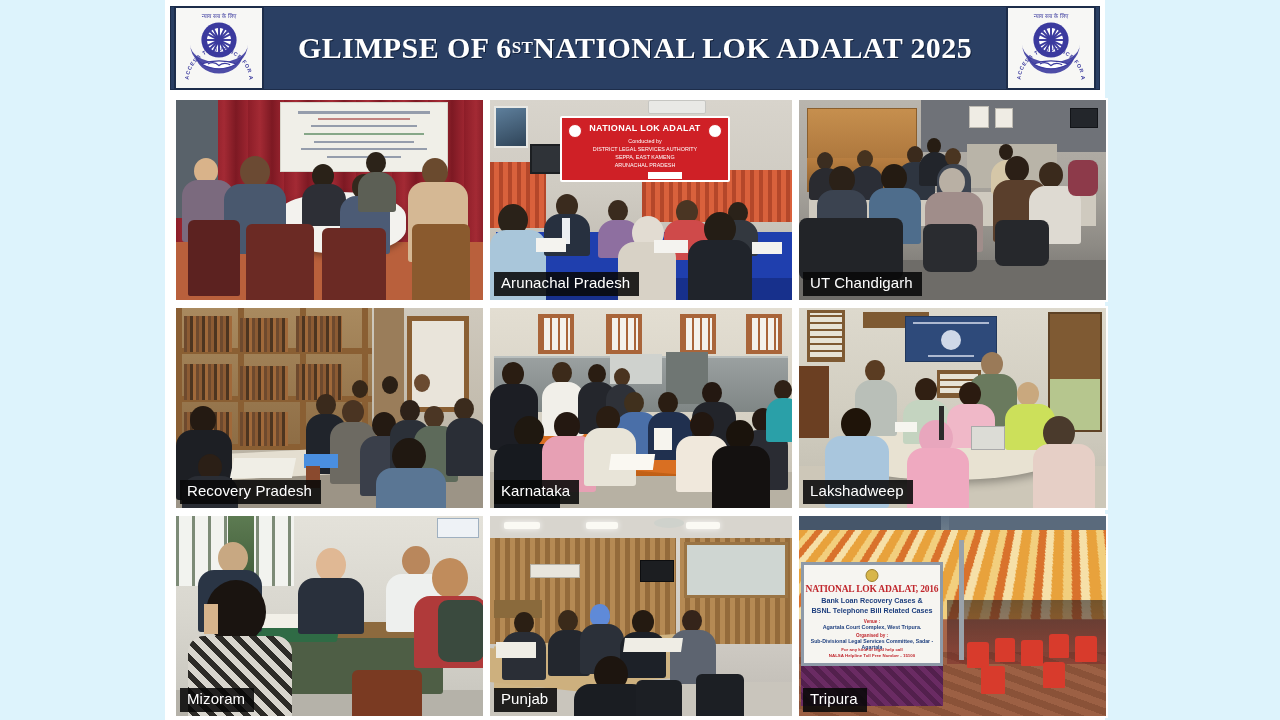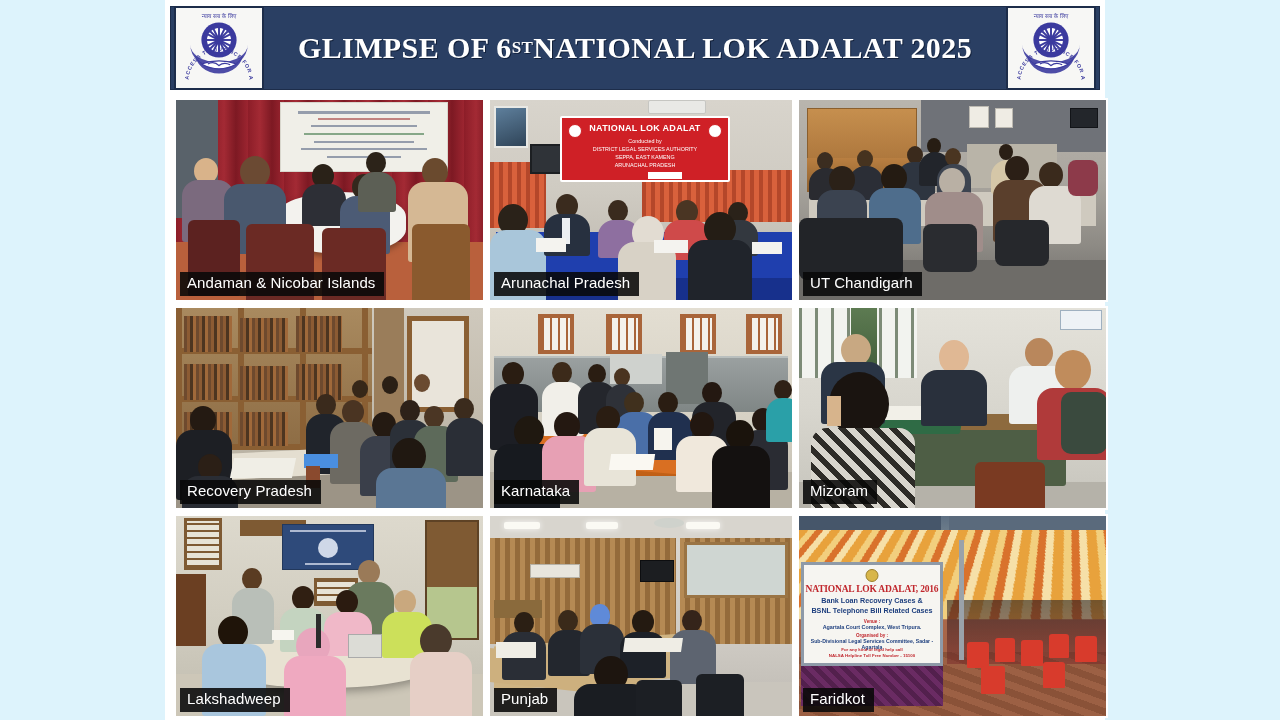--- a/index.html
+++ b/index.html
@@ -334,21 +334,20 @@
           <div class="head" style="left:190px;top:52px;width:20px;height:22px;background:#2c2319;"></div>
           <div class="torso" style="left:182px;top:72px;width:38px;height:40px;background:#5c5f55;"></div>
           <div class="head" style="left:246px;top:58px;width:26px;height:28px;background:#6a4a2e;"></div>
           <div class="torso" style="left:232px;top:82px;width:60px;height:80px;background:#d5b894;"></div>
           <div class="chair" style="left:12px;top:120px;width:52px;height:76px;background:#5c2220;"></div>
           <div class="chair" style="left:70px;top:124px;width:68px;height:78px;background:#6b2a24;"></div>
           <div class="chair" style="left:146px;top:128px;width:64px;height:74px;background:#6b2a24;"></div>
           <div class="chair" style="left:236px;top:124px;width:58px;height:78px;background:#8a5a2e;"></div>
         </div>
           </div>
-        <div class="cap">Andaman &amp; Nicobar Islands</div>
       </div>
 
       <div class="cell">
         <div class="photo">
             <div class="blurwrap">
           <div class="layer aru-bg"></div>
           <div class="layer aru-portrait"></div>
           <div class="layer aru-ac"></div>
           <div class="layer aru-railing"></div>
           <div class="layer aru-railing2"></div>
@@ -534,20 +533,63 @@
           <div class="layer" style="left:120px;top:146px;width:44px;height:16px;background:#faf8f2;transform:skewX(-8deg);"></div>
           <div class="layer" style="left:164px;top:120px;width:18px;height:22px;background:#f6f4ee;"></div>
         </div>
           </div>
         <div class="cap">Karnataka</div>
       </div>
 
       <div class="cell">
         <div class="photo">
             <div class="blurwrap">
+          <div class="layer lk-bg"></div>
+          <div class="lk-win" style="left:8px;top:2px;width:38px;height:52px;"></div>
+          <div class="lk-win" style="left:138px;top:62px;width:44px;height:28px;"></div>
+          <div class="layer" style="left:64px;top:4px;width:66px;height:16px;background:#7e5a33;"></div>
+          <div class="layer lk-banner">
+            <div class="tl" style="top:5px;"></div>
+            <div class="emb"></div>
+            <div class="tl" style="top:38px;left:24%;right:24%;"></div>
+          </div>
+          <div class="layer lk-door"></div>
+          <div class="layer" style="left:0px;top:58px;width:30px;height:72px;background:#6b3f22;"></div>
+          <div class="layer lk-floor"></div>
+          <div class="layer lk-table"></div>
+
+          <div class="head" style="left:66px;top:52px;width:20px;height:22px;background:#5a3c22;"></div>
+          <div class="torso" style="left:56px;top:72px;width:42px;height:56px;background:#b9bfb8;"></div>
+          <div class="head" style="left:182px;top:44px;width:22px;height:24px;background:#9a7a58;"></div>
+          <div class="torso" style="left:170px;top:66px;width:48px;height:62px;background:#6a7a5e;"></div>
+
+          <div class="head" style="left:116px;top:70px;width:22px;height:24px;background:#301f12;"></div>
+          <div class="torso" style="left:104px;top:92px;width:46px;height:44px;background:#c4d4c0;"></div>
+          <div class="head" style="left:160px;top:74px;width:22px;height:24px;background:#2b1b10;"></div>
+          <div class="torso" style="left:148px;top:96px;width:48px;height:44px;background:#f0b8c8;"></div>
+          <div class="head" style="left:218px;top:74px;width:22px;height:24px;background:#c9a87e;"></div>
+          <div class="torso" style="left:206px;top:96px;width:50px;height:46px;background:#cce05a;"></div>
+
+          <div class="head" style="left:42px;top:100px;width:30px;height:32px;background:#1f1409;"></div>
+          <div class="torso" style="left:26px;top:128px;width:64px;height:72px;background:#a9c6dd;"></div>
+          <div class="head" style="left:120px;top:112px;width:34px;height:36px;background:#e8a6bd;"></div>
+          <div class="torso" style="left:108px;top:140px;width:62px;height:64px;background:#efa9c0;"></div>
+          <div class="head" style="left:244px;top:108px;width:32px;height:34px;background:#4a3a2c;"></div>
+          <div class="torso" style="left:234px;top:136px;width:62px;height:68px;background:#e6cfc6;"></div>
+          <div class="layer" style="left:172px;top:118px;width:34px;height:24px;background:#dcdcd6;border:1px solid #aaa;"></div>
+          <div class="layer" style="left:96px;top:114px;width:22px;height:10px;background:#f6f5ef;"></div>
+          <div class="layer" style="left:140px;top:98px;width:5px;height:34px;background:#2b2b2b;"></div>
+        </div>
+          </div>
+        <div class="cap">Lakshadweep</div>
+      </div>
+
+      <div class="cell">
+        <div class="photo">
+            <div class="blurwrap">
           <div class="layer mz-bg"></div>
           <div class="layer mz-win"></div>
           <div class="layer mz-curtain"></div>
           <div class="layer" style="right:4px;top:2px;width:42px;height:20px;background:#eef2f6;border:1px solid #9fb0c0;"></div>
           <div class="layer mz-floor"></div>
           <div class="layer mz-table"></div>
           <div class="layer mz-papers"></div>
           <div class="layer mz-green"></div>
 
           <div class="head" style="left:42px;top:26px;width:30px;height:32px;background:#c8a882;"></div>
@@ -559,63 +601,20 @@
           <div class="head" style="left:256px;top:42px;width:36px;height:40px;background:#c08c5c;"></div>
           <div class="torso" style="left:238px;top:80px;width:74px;height:72px;background:#b03a3a;"></div>
           <div class="layer" style="left:262px;top:84px;width:46px;height:62px;background:#3a4a3e;border-radius:10px;"></div>
           <div class="head" style="left:30px;top:64px;width:60px;height:64px;background:#1a1410;"></div>
           <div class="torso" style="left:12px;top:120px;width:104px;height:84px;background:repeating-linear-gradient(45deg,#d8d5cd 0 6px,#2d2b27 6px 12px);"></div>
           <div class="layer" style="left:28px;top:88px;width:14px;height:30px;background:#d7b48c;"></div>
           <div class="chair" style="left:176px;top:154px;width:70px;height:50px;background:#7a3a22;"></div>
         </div>
           </div>
         <div class="cap">Mizoram</div>
-      </div>
-
-      <div class="cell">
-        <div class="photo">
-            <div class="blurwrap">
-          <div class="layer lk-bg"></div>
-          <div class="lk-win" style="left:8px;top:2px;width:38px;height:52px;"></div>
-          <div class="lk-win" style="left:138px;top:62px;width:44px;height:28px;"></div>
-          <div class="layer" style="left:64px;top:4px;width:66px;height:16px;background:#7e5a33;"></div>
-          <div class="layer lk-banner">
-            <div class="tl" style="top:5px;"></div>
-            <div class="emb"></div>
-            <div class="tl" style="top:38px;left:24%;right:24%;"></div>
-          </div>
-          <div class="layer lk-door"></div>
-          <div class="layer" style="left:0px;top:58px;width:30px;height:72px;background:#6b3f22;"></div>
-          <div class="layer lk-floor"></div>
-          <div class="layer lk-table"></div>
-
-          <div class="head" style="left:66px;top:52px;width:20px;height:22px;background:#5a3c22;"></div>
-          <div class="torso" style="left:56px;top:72px;width:42px;height:56px;background:#b9bfb8;"></div>
-          <div class="head" style="left:182px;top:44px;width:22px;height:24px;background:#9a7a58;"></div>
-          <div class="torso" style="left:170px;top:66px;width:48px;height:62px;background:#6a7a5e;"></div>
-
-          <div class="head" style="left:116px;top:70px;width:22px;height:24px;background:#301f12;"></div>
-          <div class="torso" style="left:104px;top:92px;width:46px;height:44px;background:#c4d4c0;"></div>
-          <div class="head" style="left:160px;top:74px;width:22px;height:24px;background:#2b1b10;"></div>
-          <div class="torso" style="left:148px;top:96px;width:48px;height:44px;background:#f0b8c8;"></div>
-          <div class="head" style="left:218px;top:74px;width:22px;height:24px;background:#c9a87e;"></div>
-          <div class="torso" style="left:206px;top:96px;width:50px;height:46px;background:#cce05a;"></div>
-
-          <div class="head" style="left:42px;top:100px;width:30px;height:32px;background:#1f1409;"></div>
-          <div class="torso" style="left:26px;top:128px;width:64px;height:72px;background:#a9c6dd;"></div>
-          <div class="head" style="left:120px;top:112px;width:34px;height:36px;background:#e8a6bd;"></div>
-          <div class="torso" style="left:108px;top:140px;width:62px;height:64px;background:#efa9c0;"></div>
-          <div class="head" style="left:244px;top:108px;width:32px;height:34px;background:#4a3a2c;"></div>
-          <div class="torso" style="left:234px;top:136px;width:62px;height:68px;background:#e6cfc6;"></div>
-          <div class="layer" style="left:172px;top:118px;width:34px;height:24px;background:#dcdcd6;border:1px solid #aaa;"></div>
-          <div class="layer" style="left:96px;top:114px;width:22px;height:10px;background:#f6f5ef;"></div>
-          <div class="layer" style="left:140px;top:98px;width:5px;height:34px;background:#2b2b2b;"></div>
-        </div>
-          </div>
-        <div class="cap">Lakshadweep</div>
       </div>
 
       <div class="cell">
         <div class="photo">
             <div class="blurwrap">
           <div class="layer pb-bg"></div>
           <div class="layer pb-ceiling"></div>
           <div class="pb-light" style="left:14px;width:36px;"></div>
           <div class="pb-light" style="left:96px;width:32px;"></div>
           <div class="pb-light" style="left:196px;width:34px;"></div>
@@ -678,18 +677,18 @@
             </div>
             <div class="h3">Venue :</div>
             <div class="h4">Agartala Court Complex, West Tripura.</div>
             <div class="h5">Organised by :</div>
             <div class="h6">Sub-Divisional Legal Services Committee, Sadar - Agartala</div>
             <div class="h7">For any kind of legal help call</div>
             <div class="h8">NALSA Helpline Toll Free Number - 15100</div>
           </div>
         </div>
           </div>
-        <div class="cap">Faridkot</div>
+        <div class="cap">Tripura</div>
       </div>
 
     </div>
   </div>
 </div>
 
 </body></html>

